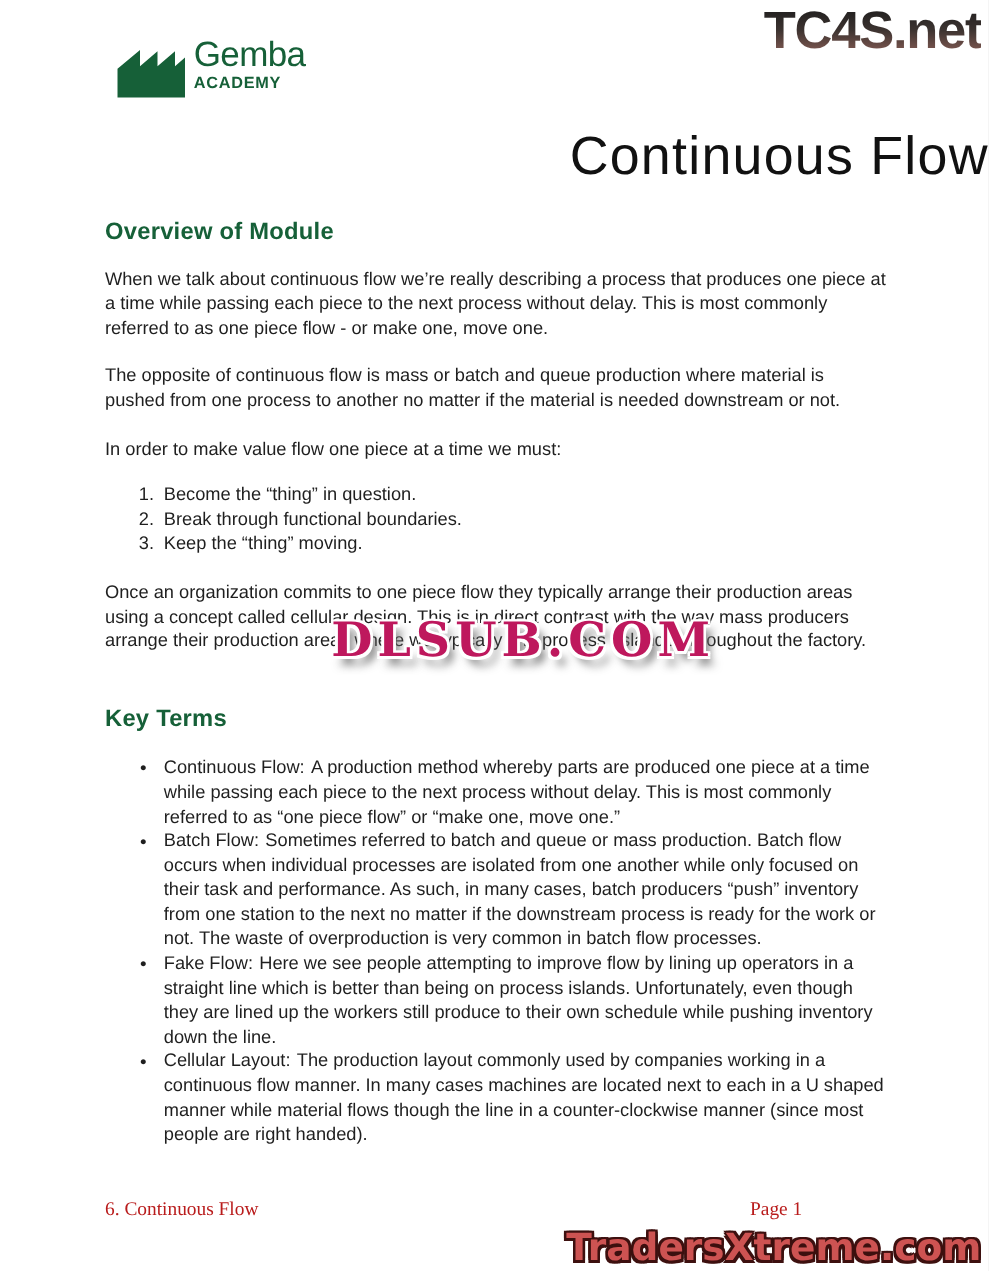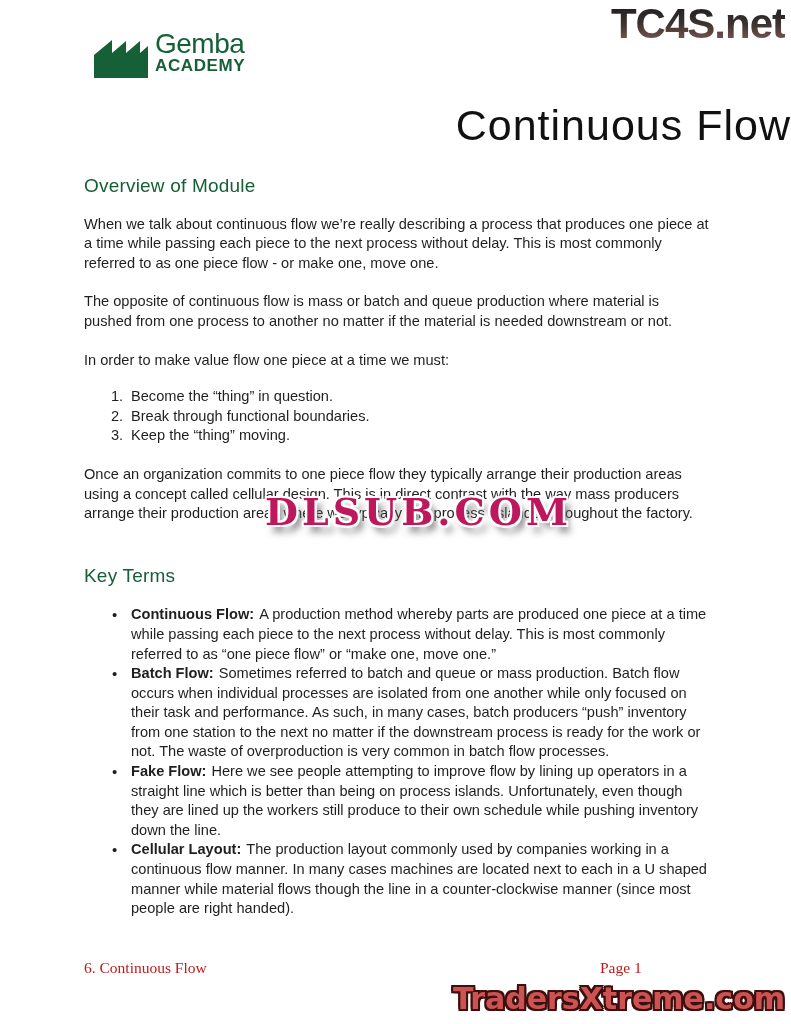--- a/index.html
+++ b/index.html
@@ -43,21 +43,21 @@
   }
   .logo svg { display: block; margin-top: 2px; }
   .logo-text { margin-left: 5px; color: #166038; }
   .logo-brand {
     font-size: 28px;
     font-weight: 400;
     line-height: 26px;
     letter-spacing: -0.5px;
   }
   .logo-sub {
-    font-size: 17px;
+    font-size: 13px;
     font-weight: 700;
     letter-spacing: 0.6px;
     line-height: 18px;
   }
 
   
   .doc-title {
     position: absolute;
     top: 101px;
     left: 0;
@@ -74,21 +74,21 @@
     position: absolute;
     top: 176px;
     left: 84px;
     width: 626px;
     font-size: 14.6px;
     line-height: 19.6px;
   }
   .h-green {
     color: #166038;
     font-size: 19px;
-    font-weight: 400;
+    font-weight: 700;
     letter-spacing: 0.2px;
   }
   .para { margin-top: 19px; }
 
   ol.steps { list-style: none; margin-top: 17px; }
   ol.steps li {
     position: relative;
     padding-left: 47px;
   }
   ol.steps li .num {
@@ -104,21 +104,21 @@
     position: relative;
     padding-left: 47px;
   }
   ul.terms li::before {
     content: "\2022";
     position: absolute;
     left: 28px;
     top: 0;
     font-size: 15px;
   }
-  .term { font-weight: 700; padding-right: 5px; }
+  .term { font-weight: 400; padding-right: 5px; }
 
   
   .wm-mid {
     position: absolute;
     top: 489px;
     left: 250px;
     font-family: "DejaVu Serif", serif;
     font-weight: 700;
     font-size: 38px;
     letter-spacing: 4px;

